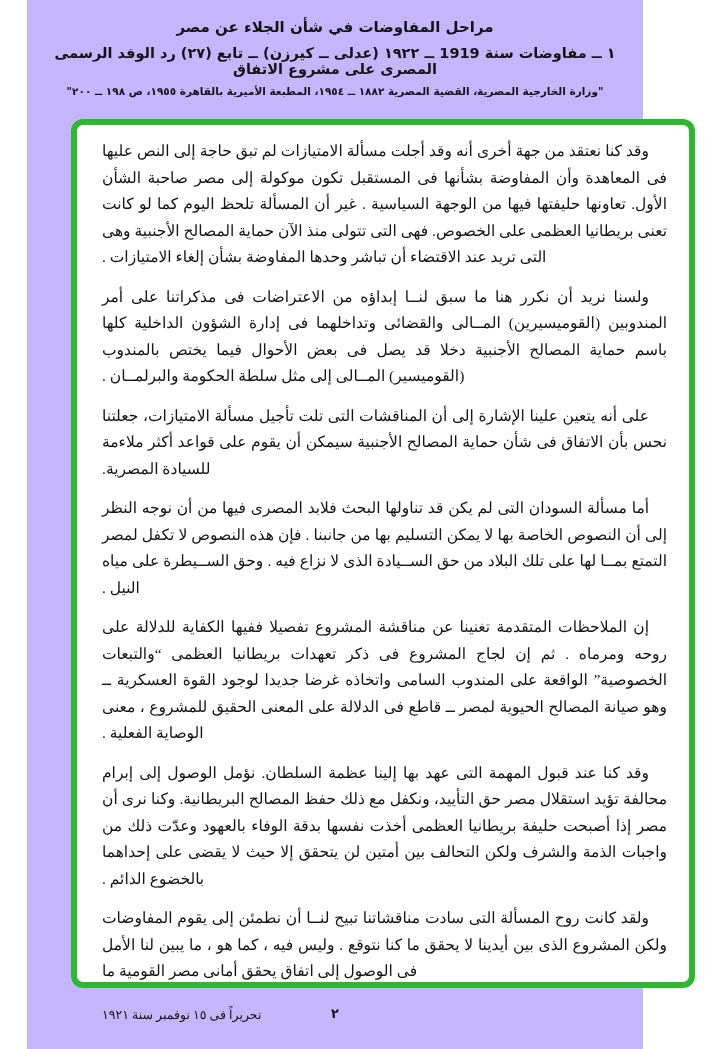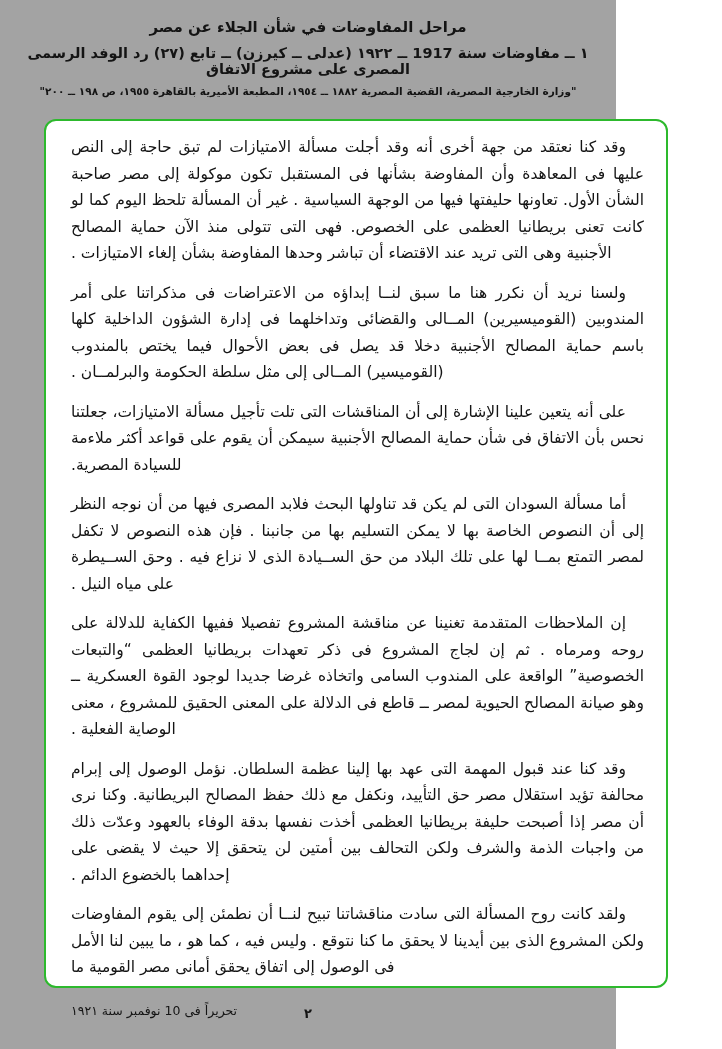--- a/index.html
+++ b/index.html
@@ -3,36 +3,37 @@
 <meta charset="utf-8">
 <style>
   html, body { margin: 0; padding: 0; }
   body {
     width: 722px; height: 1049px;
     background: #ffffff;
     font-family: "DejaVu Sans", sans-serif;
     color: #141414;
     overflow: hidden;
   }
-  .page { position: relative; width: 616px; height: 1049px; background: #a3a3a3; }
+  .page { position: relative; width: 616px; height: 1049px; background: #c4b5fd; margin-left: 27px; }
 
   
   .header { position: absolute; top: 18px; left: 0; right: 0; text-align: center; direction: rtl; }
   .header-title   { font-size: 15px; font-weight: bold; letter-spacing: 0; }
   .header-subtitle{ margin-top: 9px; font-size: 14.5px; font-weight: bold; }
   .header-source  { margin-top: 8px; font-size: 10.5px; font-weight: bold; }
 
   
   .frame {
     position: absolute; left: 44px; top: 119px;
     width: 624px; height: 869px;
-    border: 2px solid #0f766e;
+    border: 6px solid #0f766e;
     border-radius: 12px;
     box-sizing: border-box;
     background: #fff;
+    font-family: Liberation Serif, serif;
   }
   .content {
     position: absolute;
     top: 13px; right: 22px; left: 25px; bottom: 16px;
     direction: rtl;
     text-align: justify;
     text-align-last: left;
     font-size: 15.5px;
     line-height: 26.5px;
   }
@@ -53,33 +54,33 @@
     font-size: 13px; font-weight: bold;
   }
 </style>
 </head>
 <body>
 
 <div class="page">
 
   <div class="header">
     <div class="header-title">مراحل المفاوضات في شأن الجلاء عن مصر</div>
-    <div class="header-subtitle">١ ــ مفاوضات سنة 1917 ــ ١٩٢٢ (عدلى ــ كيرزن) ــ تابع (٢٧) رد الوفد الرسمى المصرى على مشروع الاتفاق</div>
+    <div class="header-subtitle">١ ــ مفاوضات سنة 1919 ــ ١٩٢٢ (عدلى ــ كيرزن) ــ تابع (٢٧) رد الوفد الرسمى المصرى على مشروع الاتفاق</div>
     <div class="header-source">"وزارة الخارجية المصرية، القضية المصرية ١٨٨٢ ــ ١٩٥٤، المطبعة الأميرية بالقاهرة ١٩٥٥، ص ١٩٨ ــ ٢٠٠"</div>
   </div>
 
   <div class="frame" style="border-color: rgb(45, 185, 45);">
     <div class="content">
       <p>وقد كنا نعتقد من جهة أخرى أنه وقد أجلت مسألة الامتيازات لم تبق حاجة إلى النص عليها فى المعاهدة وأن المفاوضة بشأنها فى المستقبل تكون موكولة إلى مصر صاحبة الشأن الأول. تعاونها حليفتها فيها من الوجهة السياسية . غير أن المسألة تلحظ اليوم كما لو كانت تعنى بريطانيا العظمى على الخصوص. فهى التى تتولى منذ الآن حماية المصالح الأجنبية وهى التى تريد عند الاقتضاء أن تباشر وحدها المفاوضة بشأن إلغاء الامتيازات .</p>
       <p>ولسنا نريد أن نكرر هنا ما سبق لنــا إبداؤه من الاعتراضات فى مذكراتنا على أمر المندوبين (القوميسيرين) المــالى والقضائى وتداخلهما فى إدارة الشؤون الداخلية كلها باسم حماية المصالح الأجنبية دخلا قد يصل فى بعض الأحوال فيما يختص بالمندوب (القوميسير) المــالى إلى مثل سلطة الحكومة والبرلمــان .</p>
       <p>على أنه يتعين علينا الإشارة إلى أن المناقشات التى تلت تأجيل مسألة الامتيازات، جعلتنا نحس بأن الاتفاق فى شأن حماية المصالح الأجنبية سيمكن أن يقوم على قواعد أكثر ملاءمة للسيادة المصرية.</p>
       <p>أما مسألة السودان التى لم يكن قد تناولها البحث فلابد المصرى فيها من أن نوجه النظر إلى أن النصوص الخاصة بها لا يمكن التسليم بها من جانبنا . فإن هذه النصوص لا تكفل لمصر التمتع بمــا لها على تلك البلاد من حق الســيادة الذى لا نزاع فيه . وحق الســيطرة على مياه النيل .</p>
       <p>إن الملاحظات المتقدمة تغنينا عن مناقشة المشروع تفصيلا ففيها الكفاية للدلالة على روحه ومرماه . ثم إن لجاج المشروع فى ذكر تعهدات بريطانيا العظمى “والتبعات الخصوصية” الواقعة على المندوب السامى واتخاذه غرضا جديدا لوجود القوة العسكرية ــ وهو صيانة المصالح الحيوية لمصر ــ قاطع فى الدلالة على المعنى الحقيق للمشروع ، معنى الوصاية الفعلية .</p>
       <p>وقد كنا عند قبول المهمة التى عهد بها إلينا عظمة السلطان. نؤمل الوصول إلى إبرام محالفة تؤيد استقلال مصر حق التأييد، ونكفل مع ذلك حفظ المصالح البريطانية. وكنا نرى أن مصر إذا أصبحت حليفة بريطانيا العظمى أخذت نفسها بدقة الوفاء بالعهود وعدّت ذلك من واجبات الذمة والشرف ولكن التحالف بين أمتين لن يتحقق إلا حيث لا يقضى على إحداهما بالخضوع الدائم .</p>
       <p>ولقد كانت روح المسألة التى سادت مناقشاتنا تبيح لنــا أن نطمئن إلى يقوم المفاوضات ولكن المشروع الذى بين أيدينا لا يحقق ما كنا نتوقع . وليس فيه ، كما هو ، ما يبين لنا الأمل فى الوصول إلى اتفاق يحقق أمانى مصر القومية ما</p>
-      <div class="date-line">تحريراً فى 10 نوفمبر سنة ١٩٢١</div>
+      <div class="date-line">تحريراً فى ١٥ نوفمبر سنة ١٩٢١</div>
 
     </div>
   </div>
 
   <div class="page-number">٢</div>
 
 </div>
 
 </body></html>

